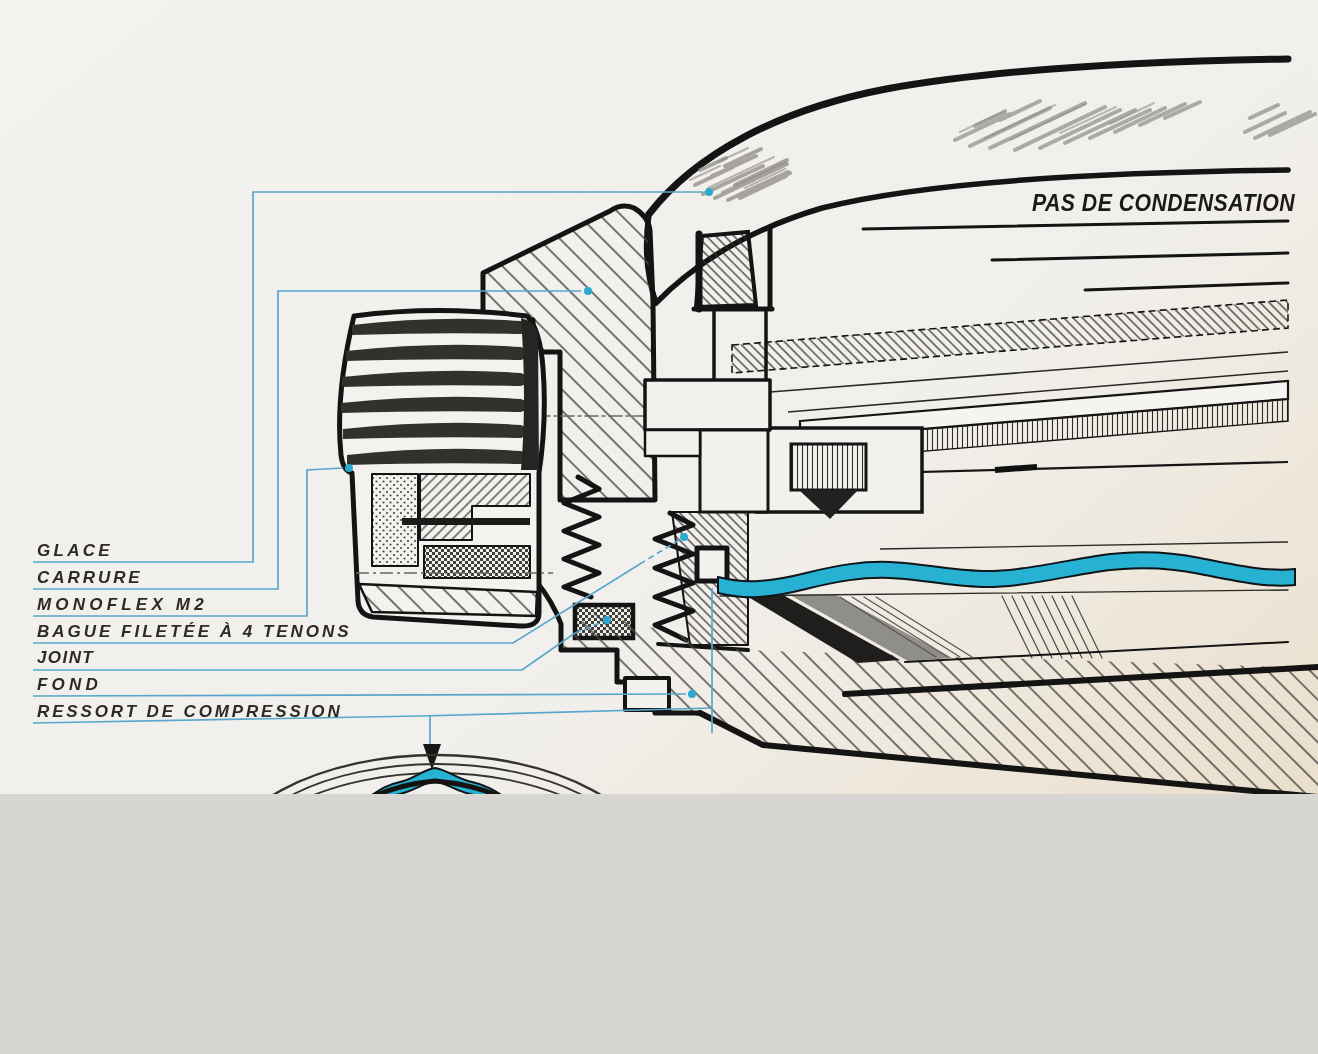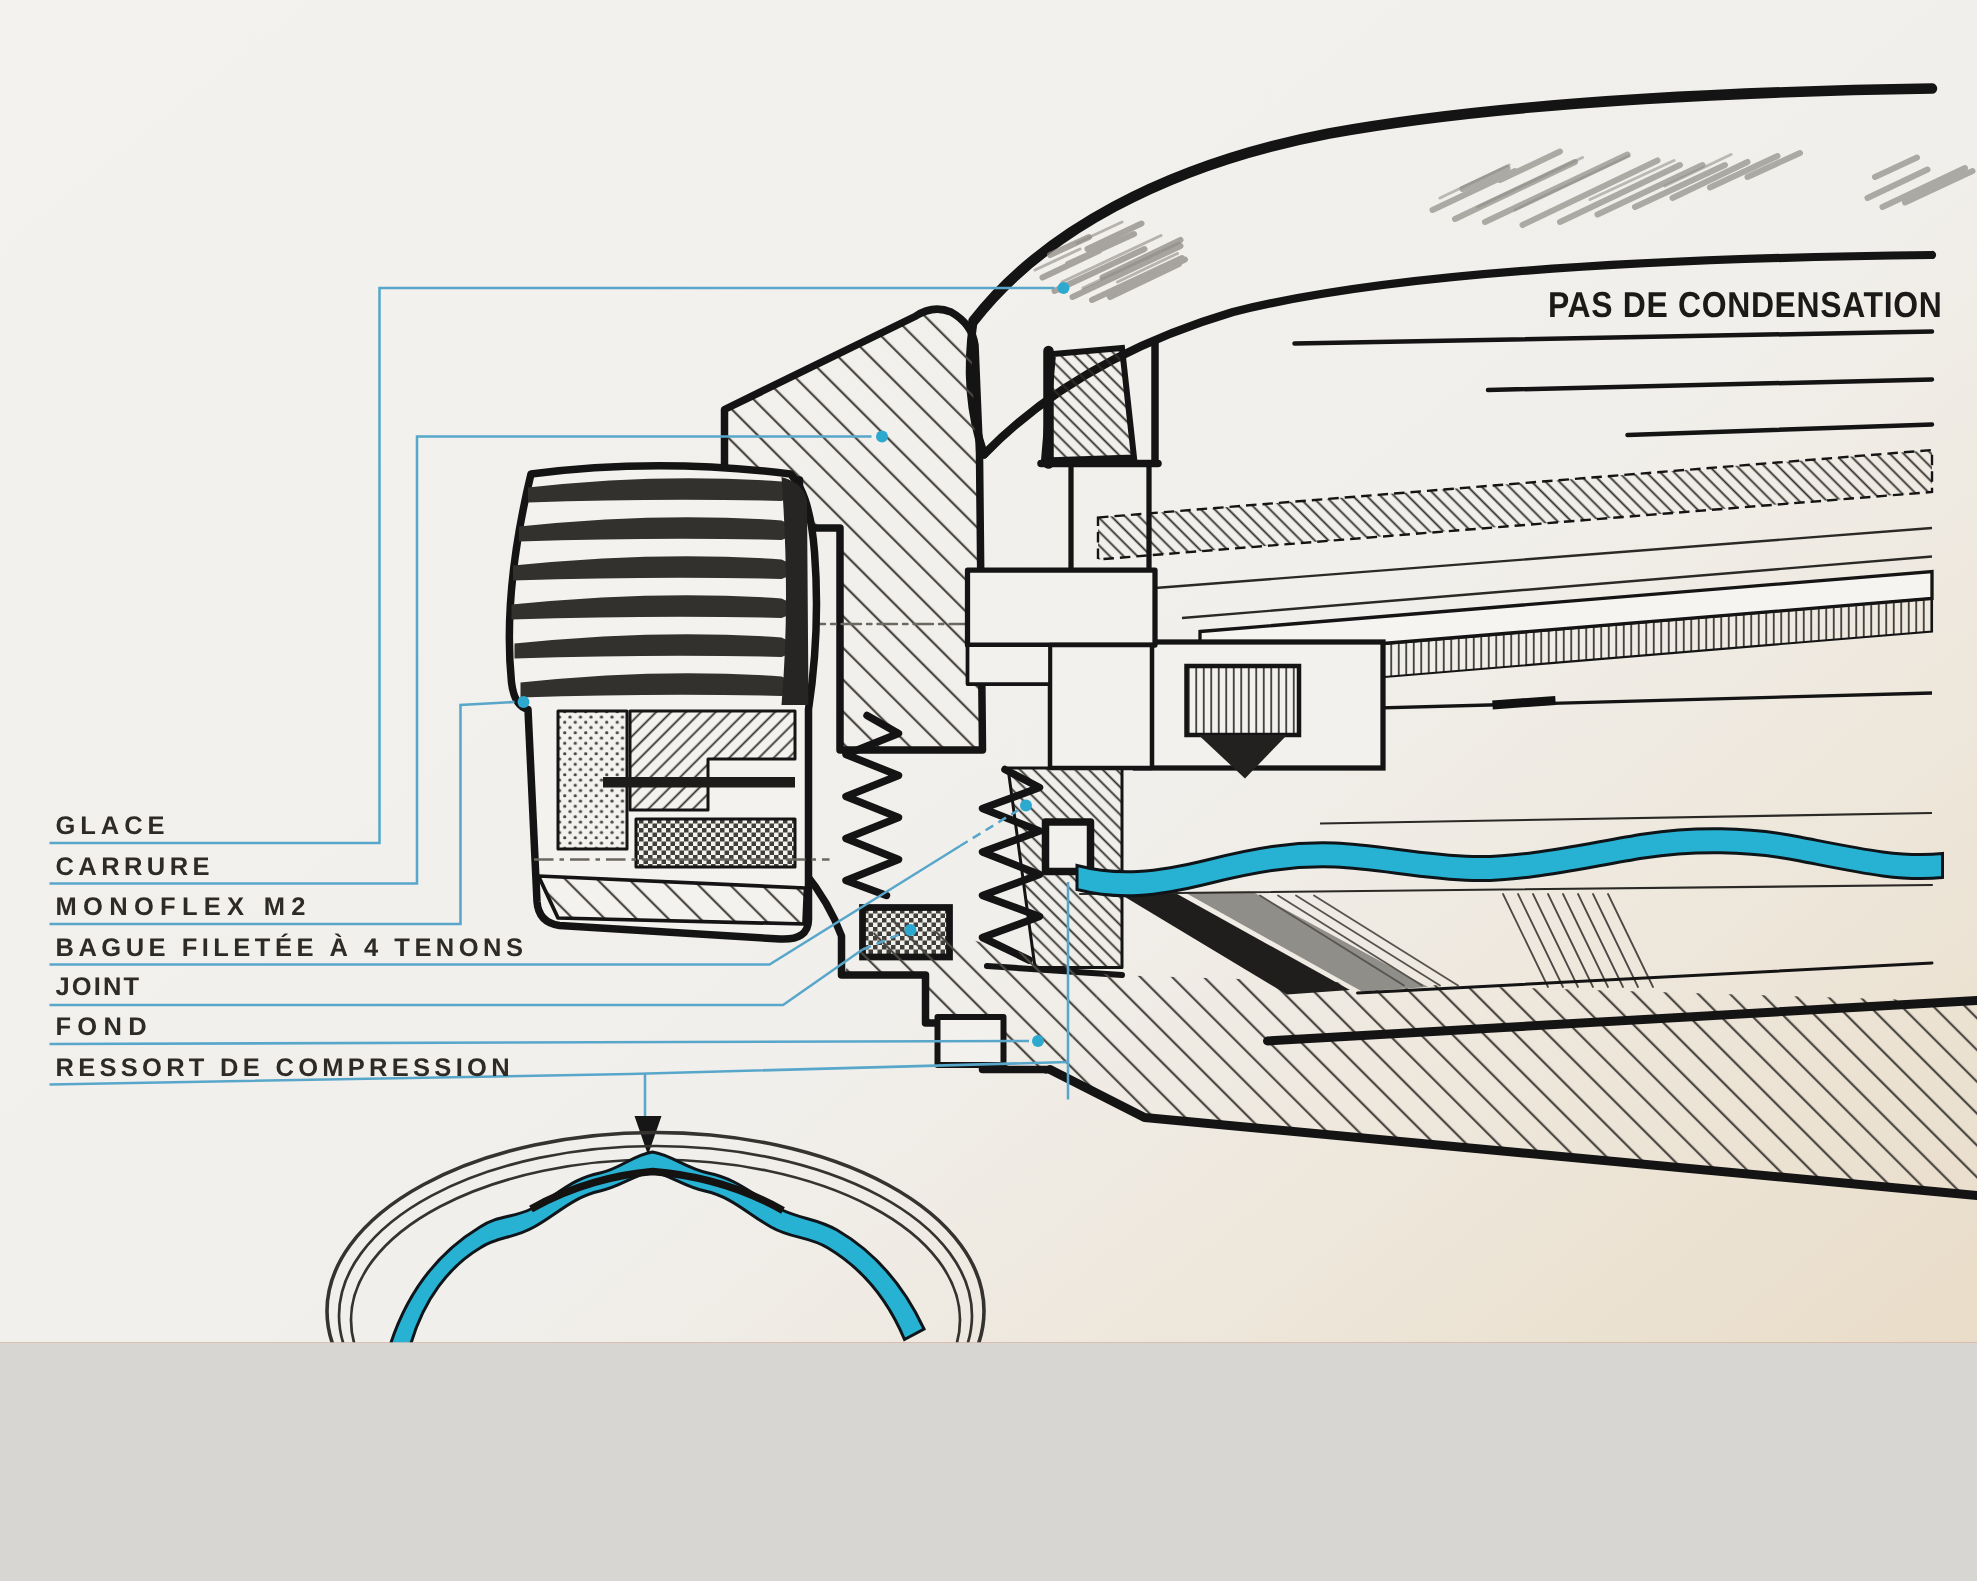--- a/index.html
+++ b/index.html
@@ -1,17 +1,17 @@
 <!DOCTYPE html>
 <html><head>
 <meta charset="utf-8">
 <style>
   html,body{margin:0;padding:0;background:#d8d6d2;}
-  #stage{position:relative;width:1318px;height:895px;margin:0 auto;overflow:hidden;
-         background:#c2410c;font-family:"Liberation Sans",sans-serif;}
+  #stage{position:relative;width:1318px;height:794px;margin:0 auto;overflow:hidden;
+         background:#c2410c;font-family:"Liberation Sans",sans-serif;font-style:italic;}
   svg{position:absolute;left:0;top:0;}
   text{font-family:"Liberation Sans","DejaVu Sans",sans-serif;}
   .part-label{font-size:17px;font-weight:bold;letter-spacing:1.3px;fill:#2e2a25;}
   .top-note{font-size:24px;font-weight:bold;letter-spacing:.5px;fill:#1b1a18;}
 </style>
 </head>
 <body>
 
 <div id="stage">
 <svg width="1318" height="1054" viewBox="0 0 1318 1054">

